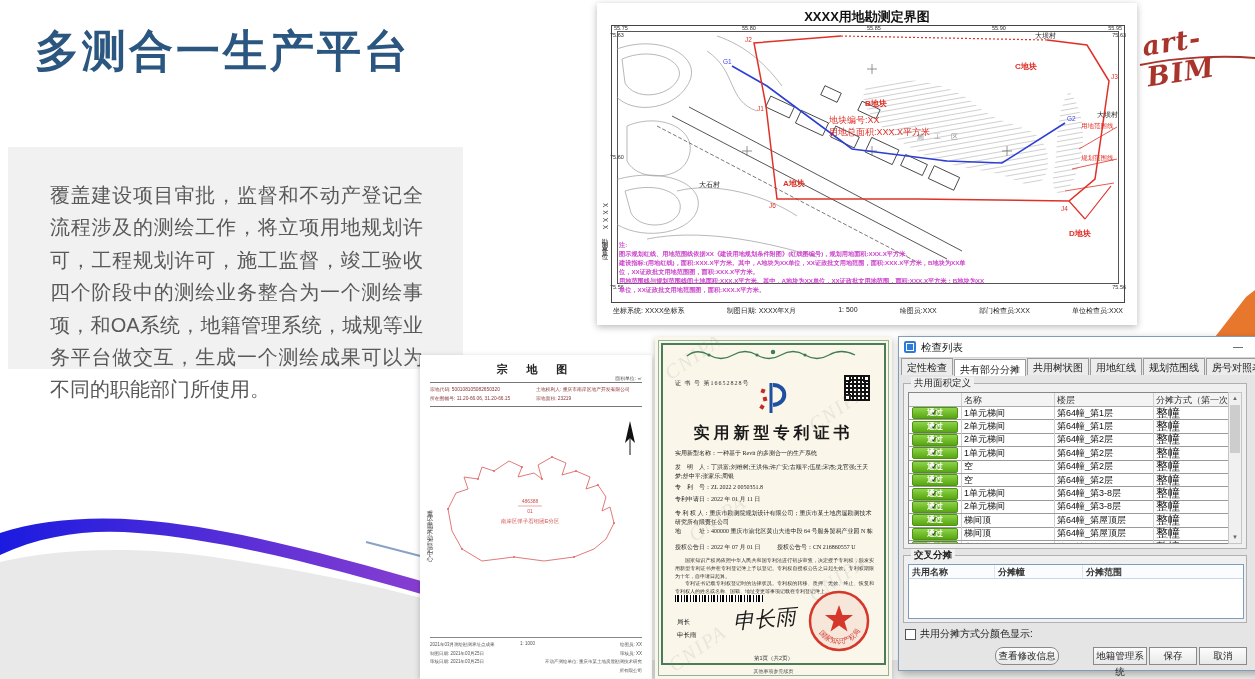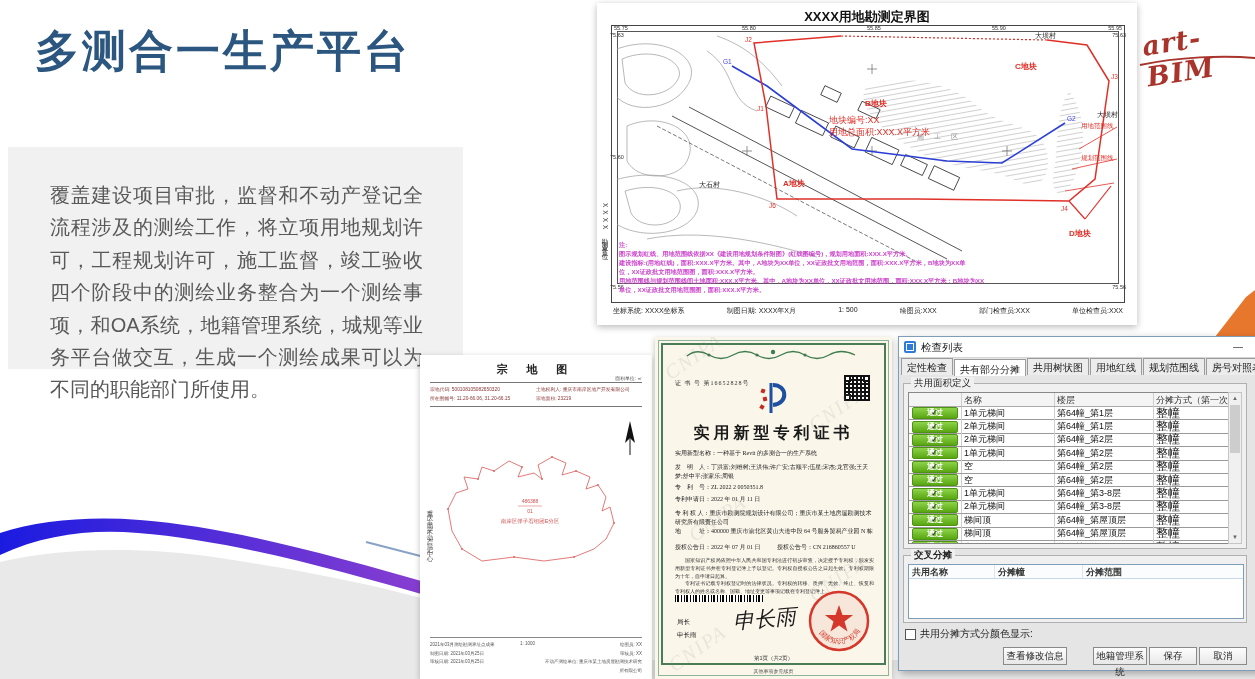--- a/index.html
+++ b/index.html
@@ -131,21 +131,21 @@
   .g2{left:4px;top:218px;width:342px;height:66px;font-weight:bold;}
   .g2-table{position:absolute;left:4px;top:8px;width:334px;height:53px;background:#fff;border:1px solid #7f9db9;}
   .g2-head{display:flex;height:13px;border-bottom:1px solid #c8d8e8;background:#fbfcfd;font-size:9px;color:#333;}
   .g2-head span{padding:1px 0 0 3px;}
   .g2c1{width:82px;} .g2c2{width:84px;border-left:1px solid #dde5ee;} .g2c3{flex:1;border-left:1px solid #dde5ee;}
   .dlg-checkbox{position:absolute;left:6px;top:290px;display:flex;align-items:center;font-size:10px;color:#222;}
   .cb{width:9px;height:9px;border:1px solid #555;background:#fff;margin-right:4px;}
   .dlg-buttons{position:absolute;left:0;right:6px;top:310px;height:17px;}
   .dlg-btn{position:absolute;top:0;height:16px;border:1px solid #8a8a8a;background:linear-gradient(#fdfdfd,#e8e8e8);
            font-size:9.5px;color:#222;text-align:center;line-height:16px;}
-  .btn-view{left:104px;width:62px;} .btn-report{left:194px;width:52px;}
+  .btn-view{left:96px;width:62px;border-radius:8px;} .btn-report{left:194px;width:52px;}
   .btn-save{left:250px;width:46px;} .btn-cancel{left:300px;width:46px;}
 
   svg text{font-family:"Liberation Sans",sans-serif;}
 </style>
 </head>
 <body>
 
 <div class="slide">
 
   <div class="abs bottom-band"></div>

